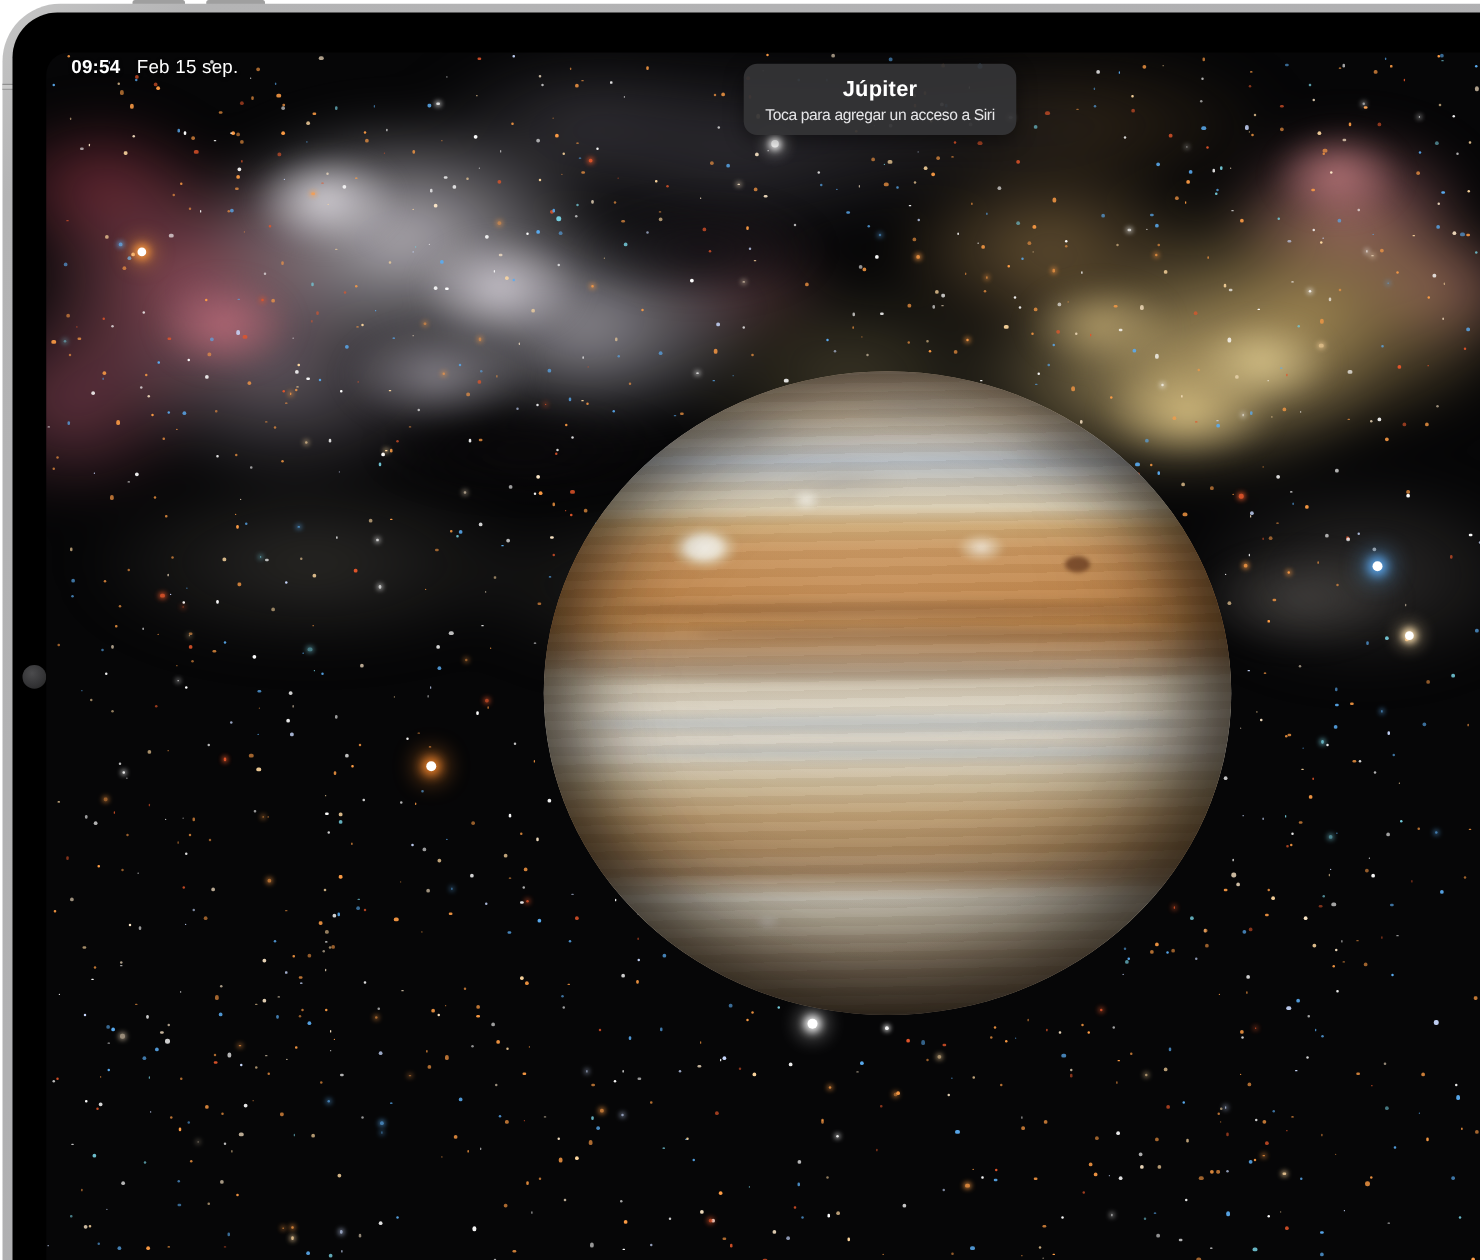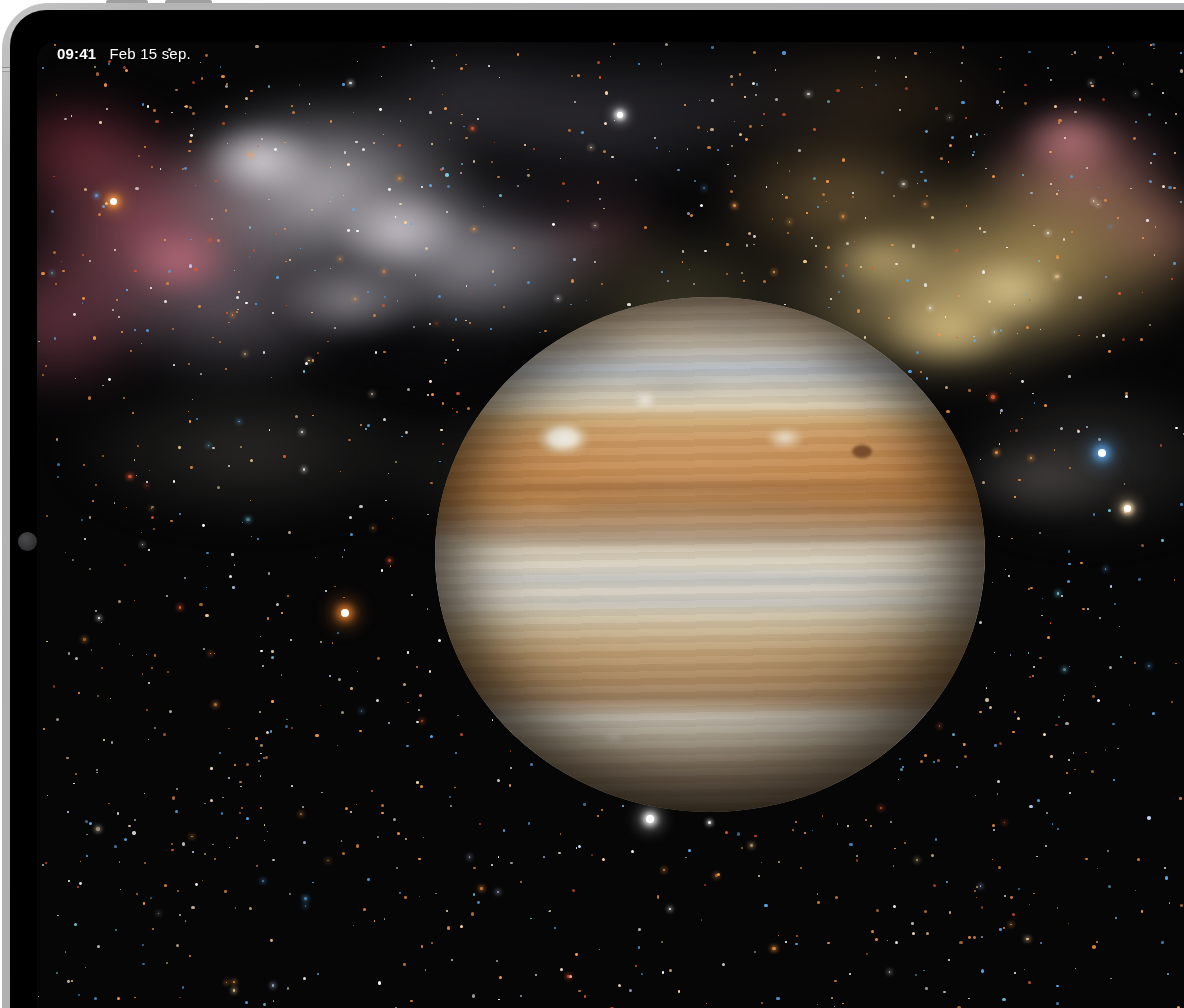--- a/index.html
+++ b/index.html
@@ -1768,19 +1768,23 @@
       <div class="streak" style="left:70px;top:395px;width:430px;height:10px;background:rgba(130,95,55,.30);"></div>
       <div class="storm s1"></div>
       <div class="storm s2"></div>
       <div class="storm s3"></div>
       <div class="storm s4"></div>
       <div class="storm s5"></div>
       <div class="limb"></div>
     </div>
 
     <div class="statusbar">
-      <span class="time">09:41</span>
+      <span class="time">09:54</span>
       <span class="date">Feb 15 sep.</span>
     </div>
 
+    <div class="banner">
+      <div class="banner-title">Júpiter</div>
+      <div class="banner-subtitle">Toca para agregar un acceso a Siri</div>
+    </div>
 
   </div>
 </div>
 
 </body></html>

